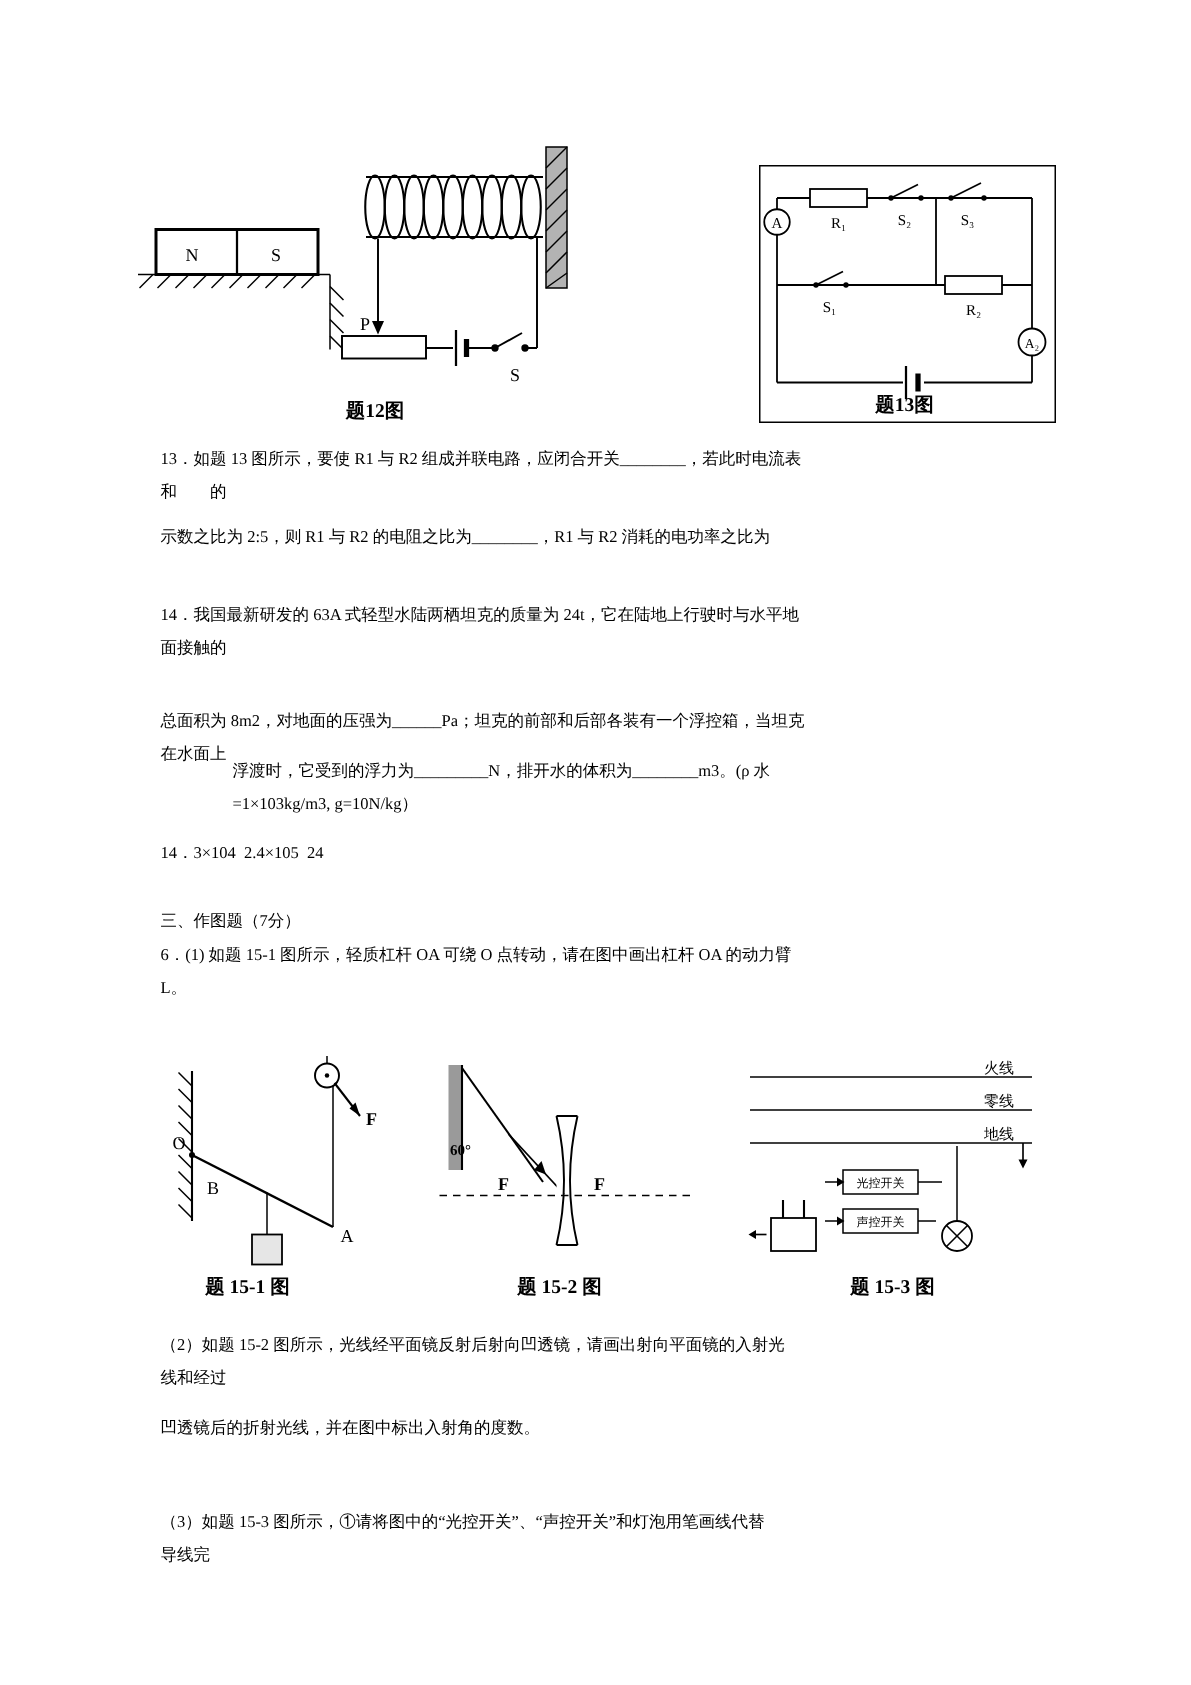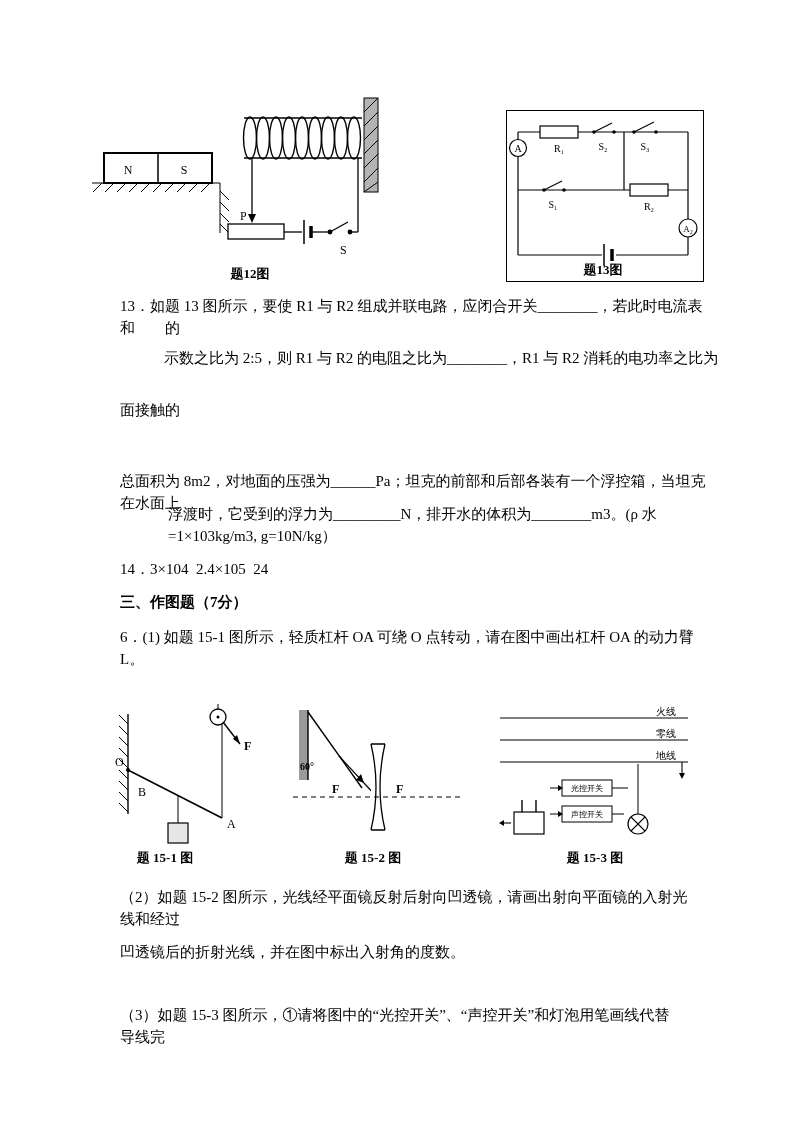--- a/index.html
+++ b/index.html
@@ -1,23 +1,23 @@
 <!DOCTYPE html>
 <html><head>
 <meta charset="utf-8">
 <style>
   * { margin:0; padding:0; box-sizing:border-box; }
   html,body { background:#fff; }
   .page {
     position:relative; width:794px; height:1123px; background:#fff;
     font-family:"Liberation Serif","DejaVu Serif",serif; color:#000; overflow:hidden;
   }
-  .txt { position:absolute; left:120px; width:600px; font-size:15px; line-height:22px; }
+  .txt { position:absolute; left:107px; width:600px; font-size:11px; line-height:22px; }
   .line { white-space:pre; }
-  .bold { font-weight:bold; }
+  .bold { font-weight:normal;margin-top:12px; }
   .fig { position:absolute; }
   svg { display:block; }
   svg text { font-family:"Liberation Serif","DejaVu Serif",serif; fill:#000; }
   .cap { font-weight:bold; font-size:13px; }
   .lbl { font-size:12px; }
   .lbl-s { font-size:10px; }
   .lbl-xs { font-size:8px; }
 </style>
 </head>
 <body>
@@ -144,24 +144,25 @@
         <text x="47" y="98" text-anchor="middle" class="lbl-s">S₁</text>
       </g>
       <text x="97" y="164" text-anchor="middle" class="cap">题13图</text>
     </svg>
   </div>
 
   <div class="txt" style="top:295px;">
     <div class="line">13．如题 13 图所示，要使 R1 与 R2 组成并联电路，应闭合开关________，若此时电流表</div>
     <div class="line">和　　的</div>
   </div>
-  <div class="txt" style="top:347px;margin-left:44px;">
+  <div class="txt" style="top:347px;">
     <div class="line">示数之比为 2:5，则 R1 与 R2 的电阻之比为________，R1 与 R2 消耗的电功率之比为</div>
   </div>
   <div class="txt" style="top:399px;">
+    <div class="line">14．我国最新研发的 63A 式轻型水陆两栖坦克的质量为 24t，它在陆地上行驶时与水平地</div>
     <div class="line">面接触的</div>
   </div>
   <div class="txt" style="top:451px;margin-top:19px;">
     <div class="line">总面积为 8m2，对地面的压强为______Pa；坦克的前部和后部各装有一个浮控箱，当坦克</div>
     <div class="line">在水面上</div>
   </div>
   <div class="txt" style="top:503px;margin-left:48px;">
     <div class="line">浮渡时，它受到的浮力为_________N，排开水的体积为________m3。(ρ 水</div>
     <div class="line">=1×103kg/m3, g=10N/kg）</div>
   </div>

